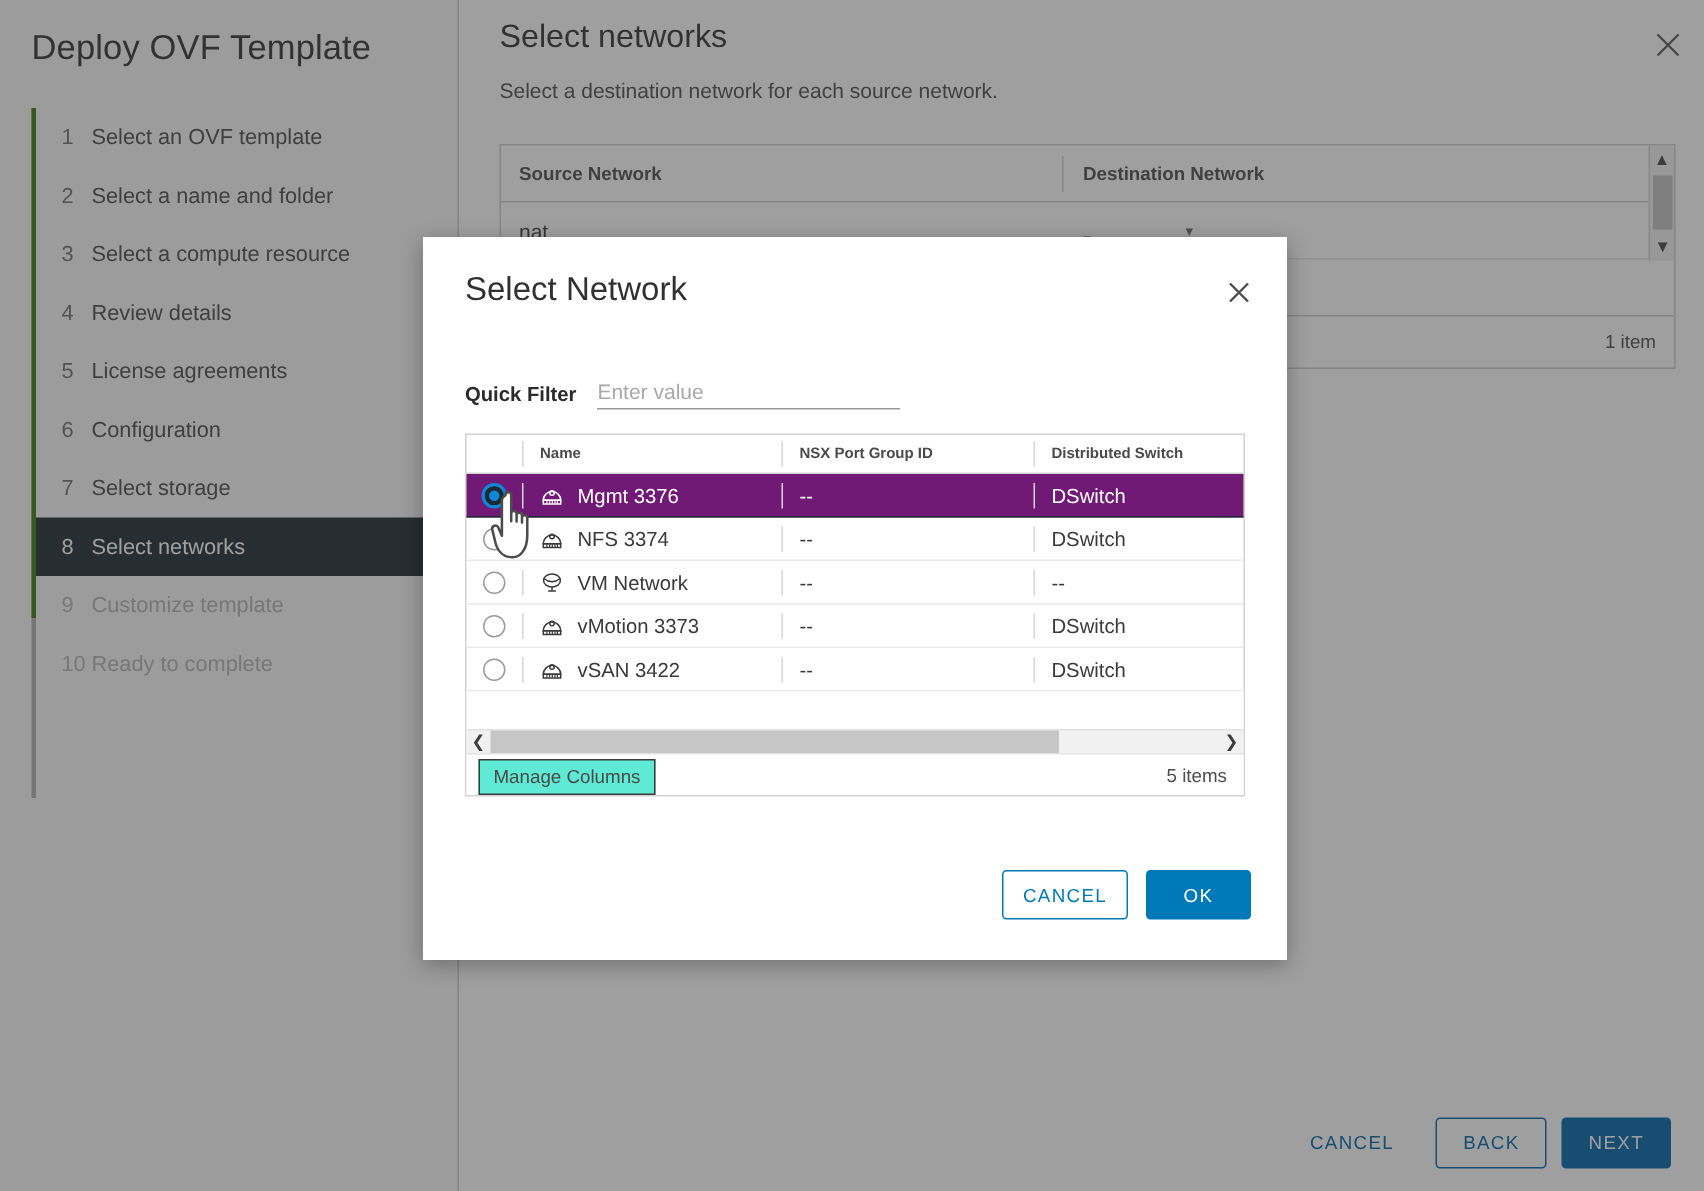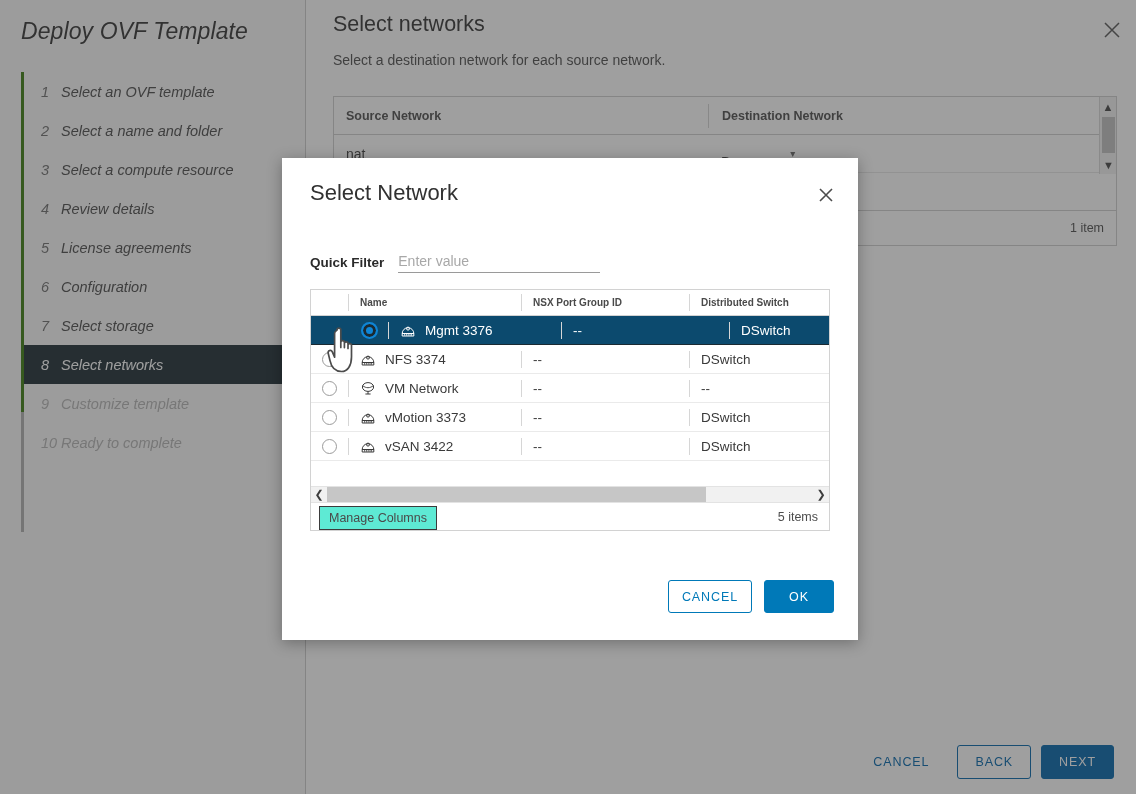--- a/index.html
+++ b/index.html
@@ -28,21 +28,20 @@
     display: flex;
   }
 
   .wizard-left {
     position: relative;
     width: 306px;
     height: 794px;
     background: #fafafa;
     border-right: 1px solid #cccccc;
     flex: 0 0 306px;
-    font-style: italic;
   }
 
   .wizard-title {
     position: absolute;
     left: 21px;
     top: 18px;
     font-size: 23px;
     font-weight: 400;
     color: #313131;
     letter-spacing: .1px;
@@ -340,24 +339,23 @@
   .grid-row {
     display: flex;
     align-items: center;
     height: 29px;
     border-bottom: 1px solid #eaeaea;
     font-size: 13.5px;
     color: #3a3a3a;
     cursor: pointer;
   }
   .grid-row.selected {
-    background: #0c4a6e;
+    background: #701a75;
     color: #ffffff;
     border-bottom-color: #1b2a32;
-    padding-left: 40px;
   }
   .grid-row .col-name { display: flex; align-items: center; gap: 9px; }
   .grid-row .col-radio { display: flex; align-items: center; justify-content: center; }
 
   .radio {
     width: 15px; height: 15px;
     border-radius: 50%;
     border: 1px solid #9b9b9b;
     background: #fff;
     display: block;

